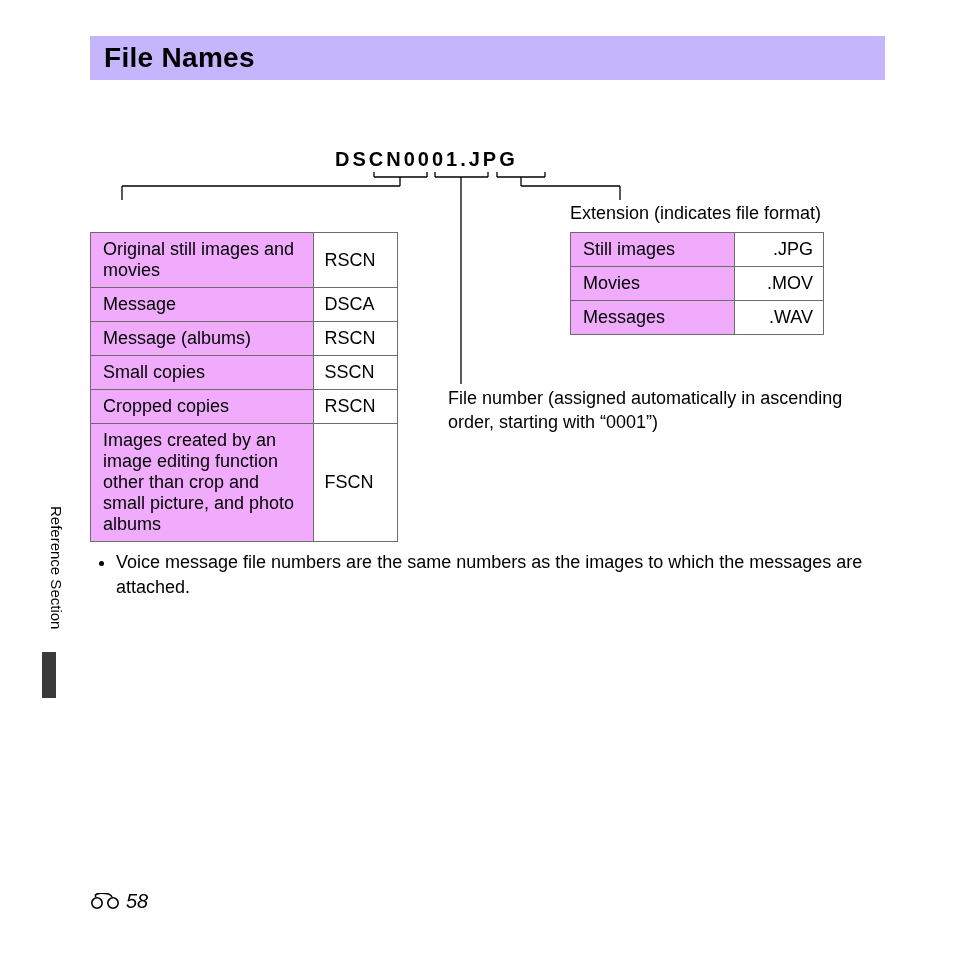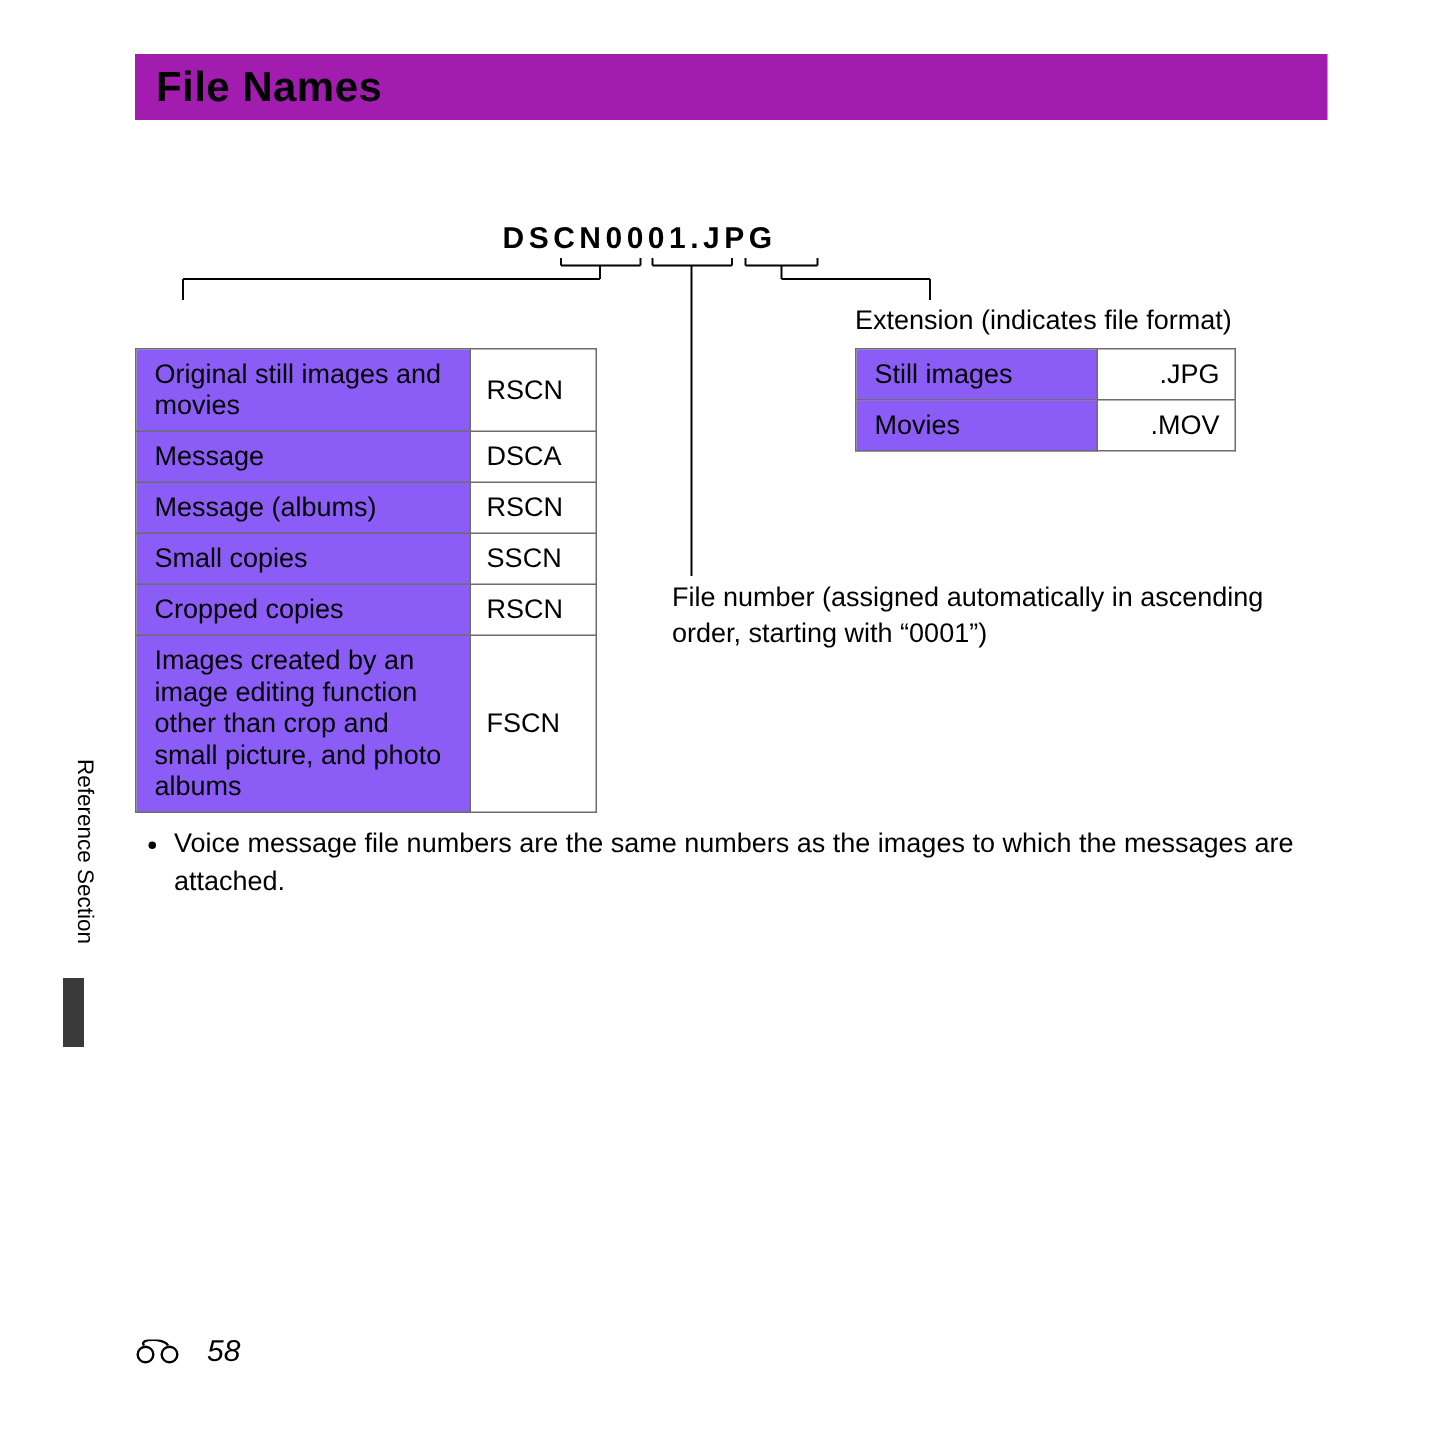--- a/index.html
+++ b/index.html
@@ -15,21 +15,21 @@
     position: relative;
     width: 954px;
     height: 954px;
   }
   .title-bar {
     position: absolute;
     left: 90px;
     top: 36px;
     width: 795px;
     height: 44px;
-    background: #a21caf;
+    background: #c4b5fd;
     display: flex;
     align-items: center;
   }
   .title-bar h1 {
     margin: 0 0 0 14px;
     font-size: 28px;
     font-weight: 700;
     letter-spacing: 0.3px;
   }
   .intro {
@@ -79,21 +79,21 @@
   table {
     border-collapse: collapse;
     font-size: 18px;
   }
   table td {
     border: 1px solid #6d6d6d;
     padding: 6px 10px;
     vertical-align: middle;
   }
   table td.k {
-    background: #8b5cf6;
+    background: #f0abfc;
     padding-left: 12px;
   }
   .tbl-left {
     position: absolute;
     left: 90px;
     top: 232px;
     width: 308px;
   }
   .tbl-left td.k { width: 227px; }
   .tbl-left td.v { width: 65px; }
@@ -136,21 +136,21 @@
     background: #3a3a3a;
   }
   .pagefoot {
     position: absolute;
     left: 90px;
     top: 890px;
     font-size: 20px;
     font-style: italic;
     display: flex;
     align-items: center;
-    gap: 14px;
+    gap: 2px;
   }
   .pagefoot svg { display:block; }
 </style>
 </head>
 <body>
 
 <div class="page">
 
   <div class="title-bar">
     <h1>File Names</h1>
@@ -218,20 +218,24 @@
   <table class="tbl-right">
     <tbody>
         <tr>
           <td class="k">Still images</td>
           <td class="v">.JPG</td>
         </tr>
     <tr>
           <td class="k">Movies</td>
           <td class="v">.MOV</td>
         </tr>
+    <tr>
+          <td class="k">Messages</td>
+          <td class="v">.WAV</td>
+        </tr>
   </tbody>
     </table>
 
   <div class="label-mid">File number (assigned automatically in ascending order, starting with “0001”)</div>
 
   <div class="bullets">
     <ul>
       <li>Voice message file numbers are the same numbers as the images to which the messages are attached.</li>
     </ul>
   </div>

